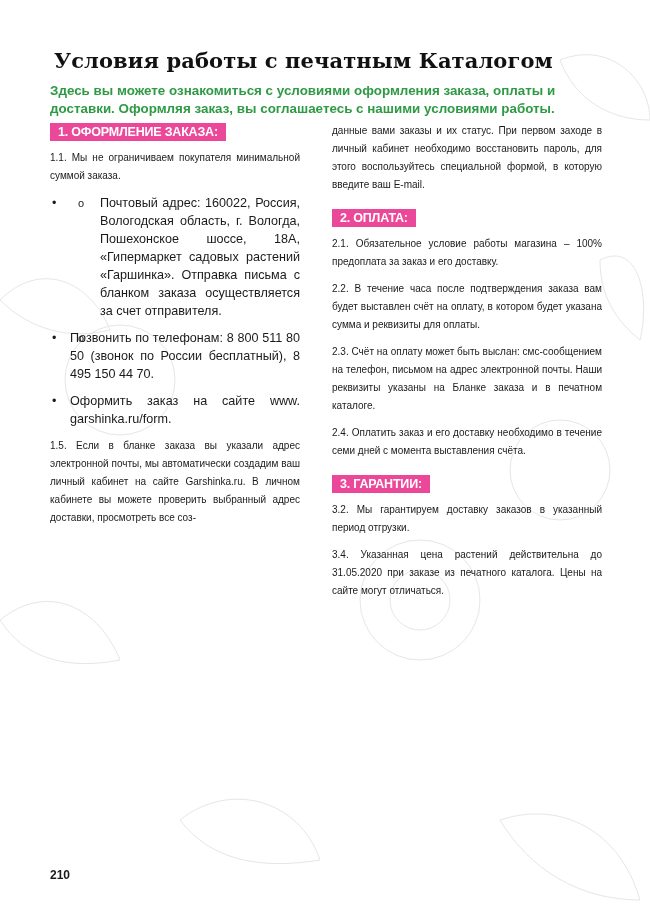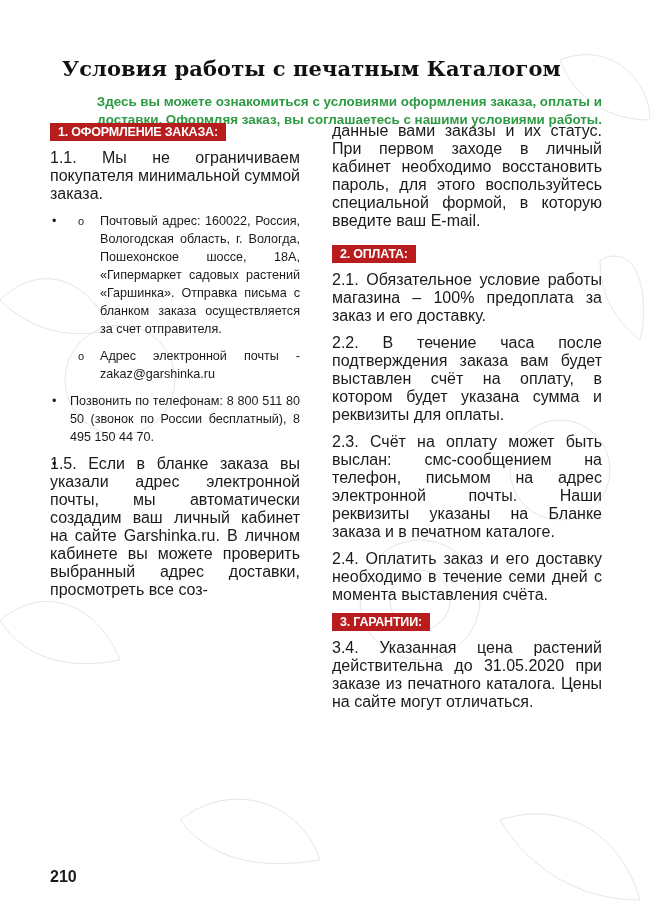--- a/index.html
+++ b/index.html
@@ -4,42 +4,42 @@
 <style>
   html, body { margin: 0; padding: 0; }
   body {
     width: 650px; height: 922px; overflow: hidden;
     background: #ffffff; position: relative;
     font-family: "Liberation Sans", sans-serif; color: #1a1a1a;
   }
   .bg { position: absolute; inset: 0; pointer-events: none; }
   .page { position: absolute; left: 50px; top: 44px; width: 552px; }
   h1 {
-    margin: 12px; font-family: "DejaVu Serif", serif; font-weight: bold;
+    margin: 4px; font-family: "DejaVu Serif", serif; font-weight: bold;
     font-size: 21px; letter-spacing: 0.1px; color: #111;
   }
   .lead {
-    margin: 9px 0 0 0; color: #2e9a44; font-weight: bold; font-size: 13.4px; line-height: 18px; text-align: right;
+    margin: 9px 0 0 0; color: #2e9a44; font-weight: bold; font-size: 13.4px; line-height: 18px;
   }
   .cols { position: absolute; left: 50px; top: 122px; width: 552px; }
   .col { position: absolute; top: 0; }
   .col-left { left: 0; width: 250px; }
   .col-right { left: 282px; width: 270px; }
   .section-badge {
-    display: inline-block; background: #b91c1c; color: #fff; font-weight: bold;
+    display: inline-block; background: #ec4899; color: #fff; font-weight: bold;
     font-size: 12.5px; padding: 2px 8px 2px 8px; letter-spacing: -0.2px; margin-bottom: 8px;
   }
-  p { margin: 0 0 9px 0; font-size: 16px; line-height: 18px; text-align: justify; }
+  p { margin: 0 0 9px 0; font-size: 10px; line-height: 18px; text-align: justify; }
   .bullets { margin: 0 0 9px 0; padding: 0; list-style: none; }
   .bullets li { position: relative; padding-left: 20px; font-size: 12.6px; line-height: 18px; text-align: justify; margin-bottom: 9px; }
   .bullets li .mark { position: absolute; left: 2px; top: 0; }
   .sub { margin: 8px 0 0 0; padding: 0; list-style: none; }
   .sub li { padding-left: 30px; }
   .sub li .mark { left: 8px; font-size: 11px; }
-  .page-num { position: absolute; left: 50px; top: 868px; font-weight: bold; font-size: 16px; }
+  .page-num { position: absolute; left: 50px; top: 868px; font-weight: bold; font-size: 12px; }
 </style>
 </head>
 <body>
 
 <svg class="bg" width="650" height="922" viewBox="0 0 650 922">
   <g fill="none" stroke="#e6e6e6" stroke-width="1">
     <path d="M0 300 C40 260 90 280 110 330 C70 340 30 330 0 300 Z"></path>
     <path d="M0 620 C50 580 100 610 120 660 C70 670 25 660 0 620 Z"></path>
     <path d="M560 60 C610 40 650 80 650 120 C610 120 575 100 560 60 Z"></path>
     <path d="M600 260 C640 240 650 300 640 340 C615 320 600 295 600 260 Z"></path>
@@ -64,40 +64,41 @@
     <ul class="bullets">
       <li>
         <span class="mark">•</span>
         <ul class="bullets sub">
           <li>
             <span class="mark">o</span>
             <span>Почтовый адрес: 160022, Россия, Вологодская область, г. Вологда, Пошехонское шоссе, 18А, «Гипермаркет садовых растений «Гаршинка». Отправка письма с бланком заказа осуществляется за счет отправителя.</span>
           </li>
           <li style="margin-bottom:0">
             <span class="mark">o</span>
-            <span>Адрес электронной почты - zakaz@garshinka.ru</span>
           </li>
         </ul>
       </li>
       <li>
         <span class="mark">•</span>
         <span>Позвонить по телефонам: 8 800 511 80 50 (звонок по России бесплатный), 8 495 150 44 70.</span>
       </li>
       <li>
         <span class="mark">•</span>
+        <span>Оформить заказ на сайте www. garshinka.ru/form.</span>
       </li>
     </ul>
     <p>1.5. Если в бланке заказа вы указали адрес электронной почты, мы автоматически создадим ваш личный кабинет на сайте Garshinka.ru. В личном кабинете вы можете проверить выбранный адрес доставки, просмотреть все соз-</p>
   </div>
 
   <div class="col col-right">
     <p style="margin-bottom:14px">данные вами заказы и их статус. При первом заходе в личный кабинет необходимо восстановить пароль, для этого воспользуйтесь специальной формой, в которую введите ваш E-mail.</p>
     <div class="section-badge">2. ОПЛАТА:</div>
     <p>2.1. Обязательное условие работы магазина – 100% предоплата за заказ и его доставку.</p>
     <p>2.2. В течение часа после подтверждения заказа вам будет выставлен счёт на оплату, в котором будет указана сумма и реквизиты для оплаты.</p>
     <p>2.3. Счёт на оплату может быть выслан: смс-сообщением на телефон, письмом на адрес электронной почты. Наши реквизиты указаны на Бланке заказа и в печатном каталоге.</p>
-    <p style="margin-bottom:8px">2.4. Оплатить заказ и его доставку необходимо в течение семи дней с момента выставления счёта.</p>
+    <p style="margin-bottom:14px">2.4. Оплатить заказ и его доставку необходимо в течение семи дней с момента выставления счёта.</p>
     <div class="section-badge">3. ГАРАНТИИ:</div>
+    <p>3.2. Мы гарантируем доставку заказов в указанный период отгрузки.</p>
     <p>3.4. Указанная цена растений действительна до 31.05.2020 при заказе из печатного каталога. Цены на сайте могут отличаться.</p>
   </div>
 </div>
 
 <div class="page-num">210</div>
 
 </body></html>

